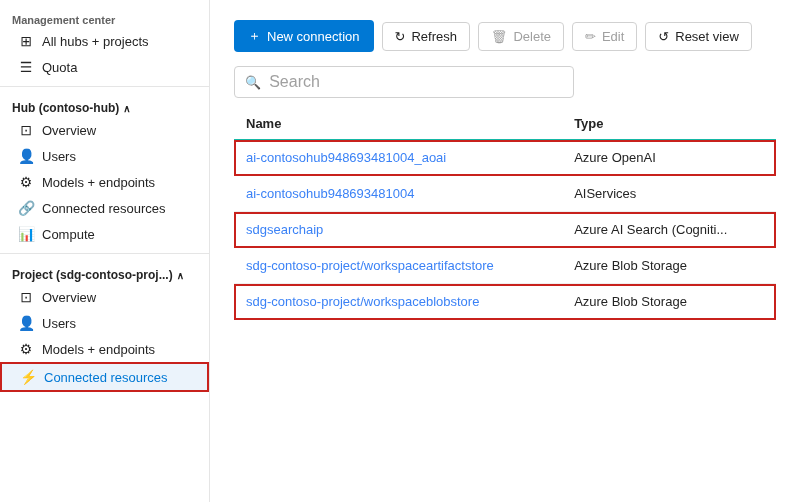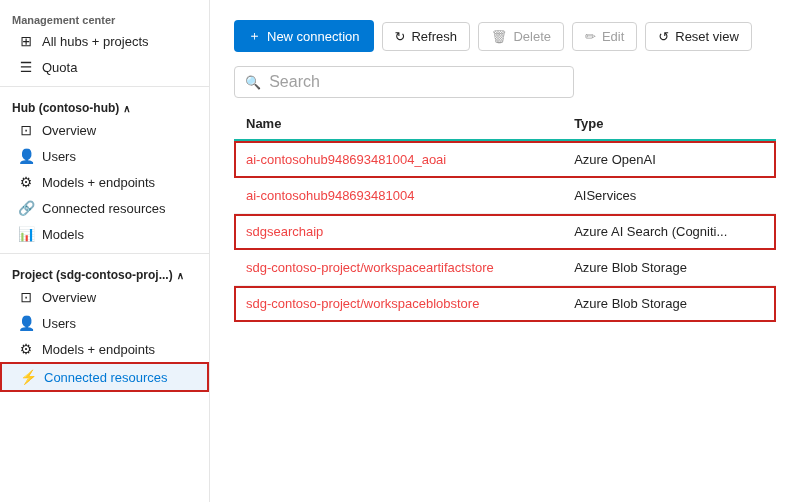--- a/index.html
+++ b/index.html
@@ -140,33 +140,33 @@
     }
     table {
       width: 100%;
       border-collapse: collapse;
     }
     thead th {
       text-align: left;
       font-weight: 600;
       font-size: 13px;
       padding: 8px 12px;
-      border-bottom: 3px solid #14b8a6;
+      border-bottom: 1px solid #14b8a6;
       color: #242424;
     }
     tbody tr {
       border-bottom: 1px solid #f0f0f0;
     }
     tbody td {
       padding: 10px 12px;
       font-size: 13px;
       color: #242424;
     }
     .link-cell {
-      color: #ef4444;
+      color: #3b82f6;
       cursor: pointer;
       text-decoration: none;
     }
 
     
     .chevron { font-size: 10px; }
   </style>
 </head>
 <body>
 
@@ -202,21 +202,21 @@
       <div class="sidebar-item">
         <span class="icon">⚙</span>
         <span>Models + endpoints</span>
       </div>
       <div class="sidebar-item">
         <span class="icon">🔗</span>
         <span>Connected resources</span>
       </div>
       <div class="sidebar-item">
         <span class="icon">📊</span>
-        <span>Models</span>
+        <span>Compute</span>
       </div>
     </div>
 
   <hr class="sidebar-divider">
 
   <div class="sidebar-group-title">
     <span>Project (sdg-contoso-proj...)</span>
     <span class="chevron">∧</span>
   </div>
   <div id="project-items-container">

